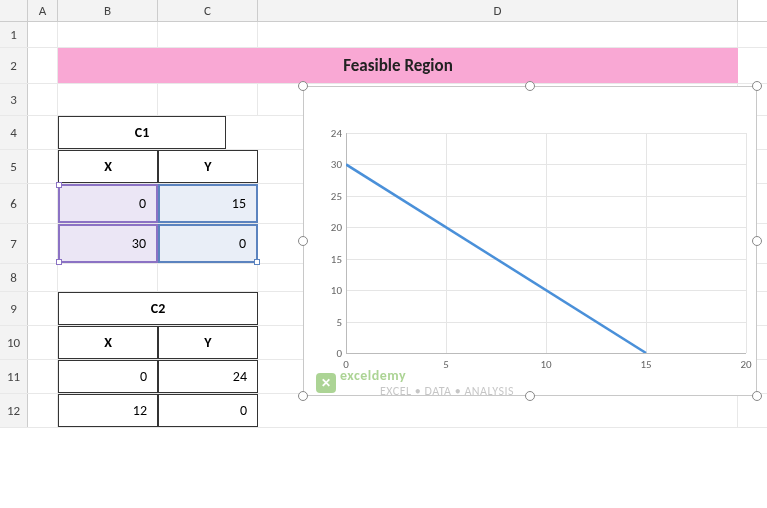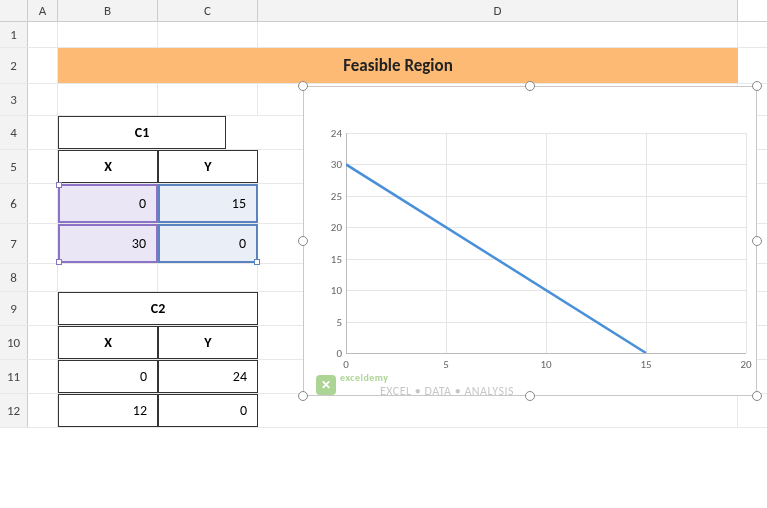--- a/index.html
+++ b/index.html
@@ -8,41 +8,41 @@
 .col-headers { display: flex; height: 22px; border-bottom: 1px solid #ccc; background: #fff; }
 .corner { width: 28px; border-right: 1px solid #ccc; background: #f3f3f3; }
 .col-h { text-align: center; font-size: 13px; color: #444; border-right: 1px solid #ccc; line-height: 22px; background: #f3f3f3; }
 .col-A { width: 30px; } .col-B { width: 100px; } .col-C { width: 100px; } .col-D { width: 480px; }
 .row { display: flex; border-bottom: 1px solid #e8e8e8; }
 .row-h { width: 28px; text-align: center; font-size: 13px; color: #444; border-right: 1px solid #ccc; background: #f3f3f3; display: flex; align-items: center; justify-content: center; }
 .cell { border-right: 1px solid #e8e8e8; padding: 4px 6px; display: flex; align-items: center; }
 .r1 { height: 26px; } .r2 { height: 36px; } .r3 { height: 32px; } .r4 { height: 34px; } .r5 { height: 34px; }
 .r6 { height: 40px; } .r7 { height: 40px; } .r8 { height: 28px; } .r9 { height: 34px; } .r10 { height: 34px; }
 .r11 { height: 34px; } .r12 { height: 34px; }
-.banner { background: #fdba74; font-weight: bold; font-size: 17px; color: #222; justify-content: center; border: none; }
+.banner { background: #f9a8d4; font-weight: bold; font-size: 17px; color: #222; justify-content: center; border: none; }
 .tbl-cell { border: 1px solid #333; justify-content: center; font-size: 14px; }
 .tbl-head { font-weight: bold; background: #fff; }
 .tbl-num { justify-content: flex-end; padding-right: 10px; }
 .hl-x { background: #ebe6f5; border: 2px solid #8b72c4 !important; }
 .hl-y { background: #e9eef7; border: 2px solid #5b83bf !important; }
 .chart-obj { position: absolute; left: 303px; top: 86px; width: 454px; height: 310px; border: 1px solid #c8c8c8; background: #fff; }
 .handle { position: absolute; width: 10px; height: 10px; border: 1px solid #888; background: #fff; border-radius: 50%; }
 .h-tl { left: -6px; top: -6px; } .h-tm { left: 50%; margin-left: -5px; top: -6px; } .h-tr { right: -6px; top: -6px; }
 .h-ml { left: -6px; top: 50%; margin-top: -5px; } .h-mr { right: -6px; top: 50%; margin-top: -5px; }
 .h-bl { left: -6px; bottom: -6px; } .h-bm { left: 50%; margin-left: -5px; bottom: -6px; } .h-br { right: -6px; bottom: -6px; }
 .chart-title { text-align: center; font-size: 18px; color: #555; padding: 8px 0 4px; }
 .plot-area { position: absolute; left: 42px; top: 46px; width: 400px; height: 220px; }
 .y-label { position: absolute; left: -26px; font-size: 11px; color: #666; transform: translateY(-50%); text-align: right; width: 22px; }
 .x-label { position: absolute; bottom: -18px; font-size: 11px; color: #666; transform: translateX(-50%); }
 .gridline-h { position: absolute; left: 0; width: 100%; height: 1px; background: #e5e5e5; }
 .gridline-v { position: absolute; top: 0; height: 100%; width: 1px; background: #e5e5e5; }
 .chart-line { position: absolute; left: 0; top: 0; }
 .watermark { position: absolute; left: 316px; bottom: 110px; display: flex; align-items: center; gap: 4px; opacity: 0.55; }
 .watermark .wm-icon { width: 20px; height: 20px; background: #6ab13f; border-radius: 4px; display: flex; align-items: center; justify-content: center; color: #fff; font-size: 12px; font-weight: bold; }
-.watermark .wm-text { color: #6ab13f; font-size: 10px; font-weight: 600; letter-spacing: 0.5px; }
+.watermark .wm-text { color: #6ab13f; font-size: 14px; font-weight: 600; letter-spacing: 0.5px; }
 .watermark .wm-sub { color: #999; font-size: 12px; letter-spacing: 0.5px; padding-left: 40px; }
 .handle-sq { position: absolute; width: 6px; height: 6px; border: 1px solid #8b72c4; background: #fff; }
 </style>
 </head>
 <body>
 
 <div class="sheet">
   <div class="col-headers">
     <div class="corner"></div>
     <div class="col-h col-A">A</div>

